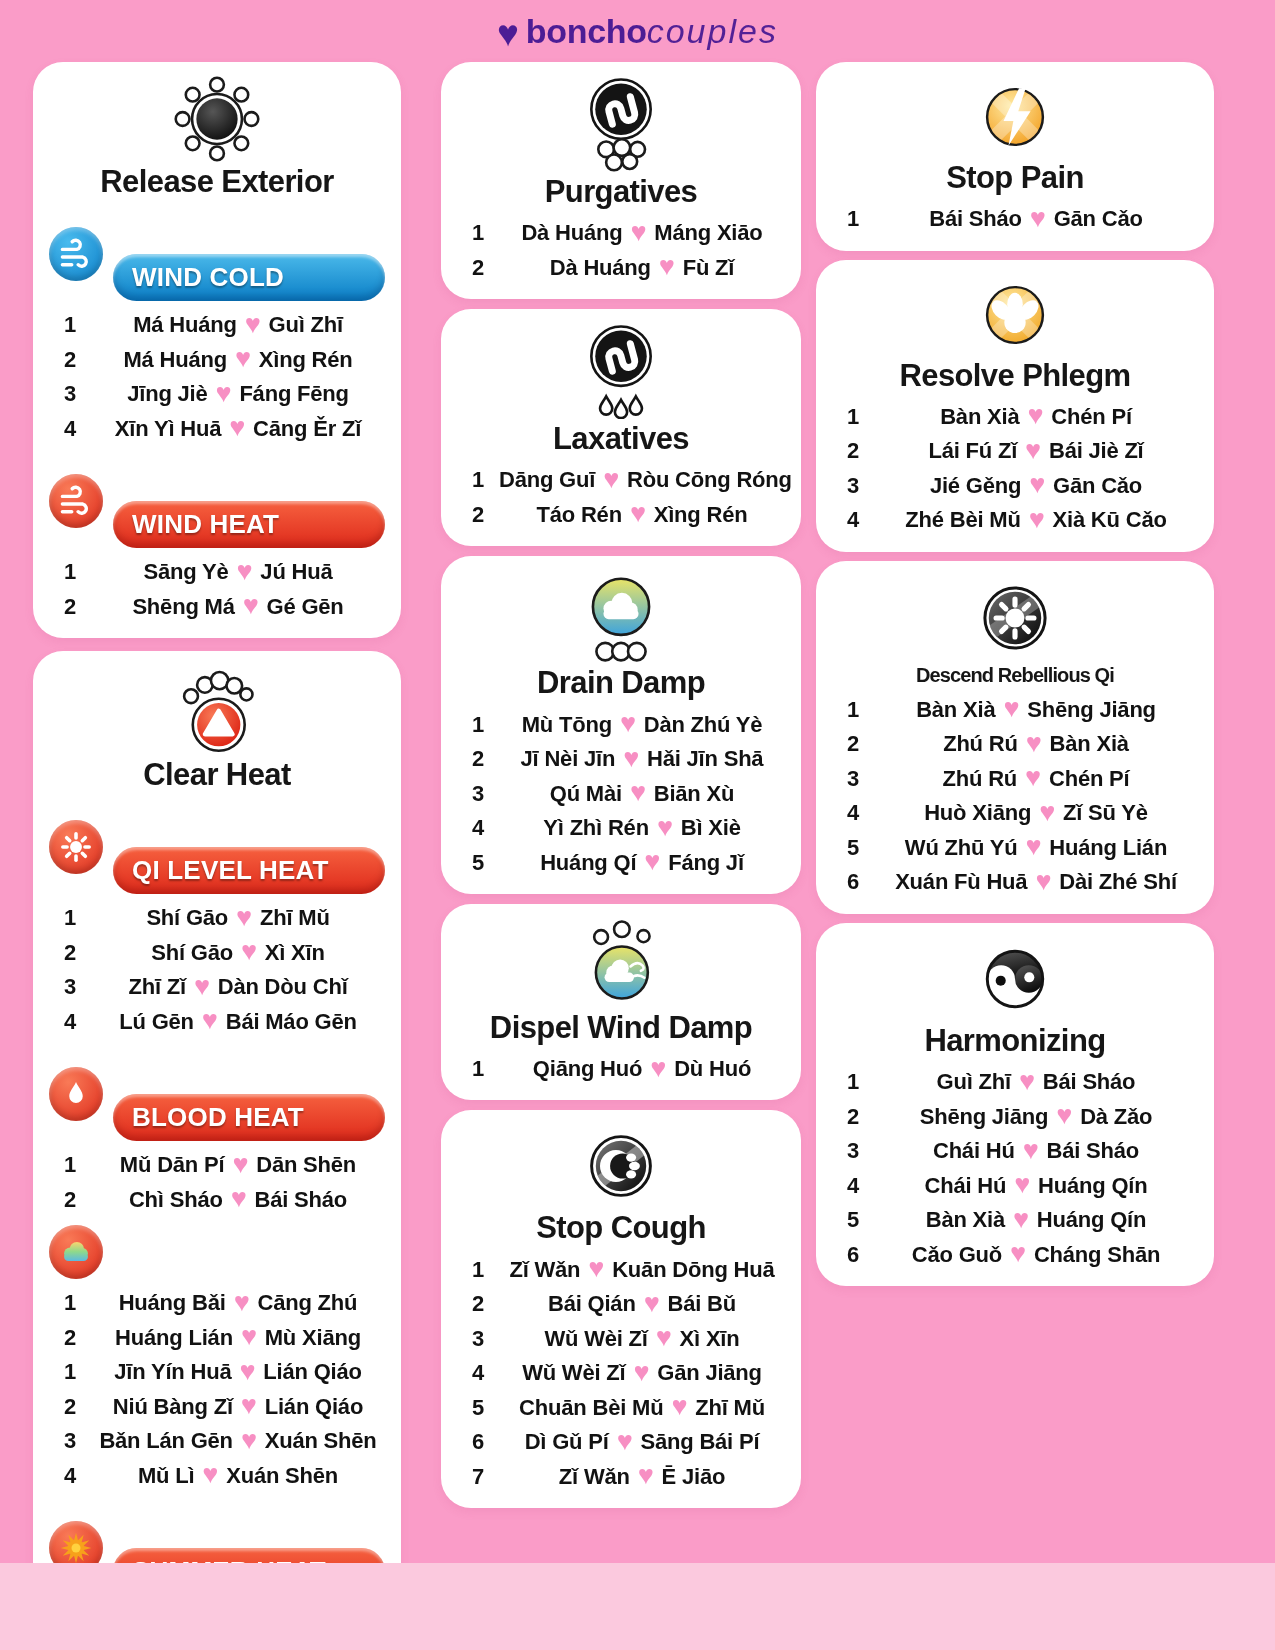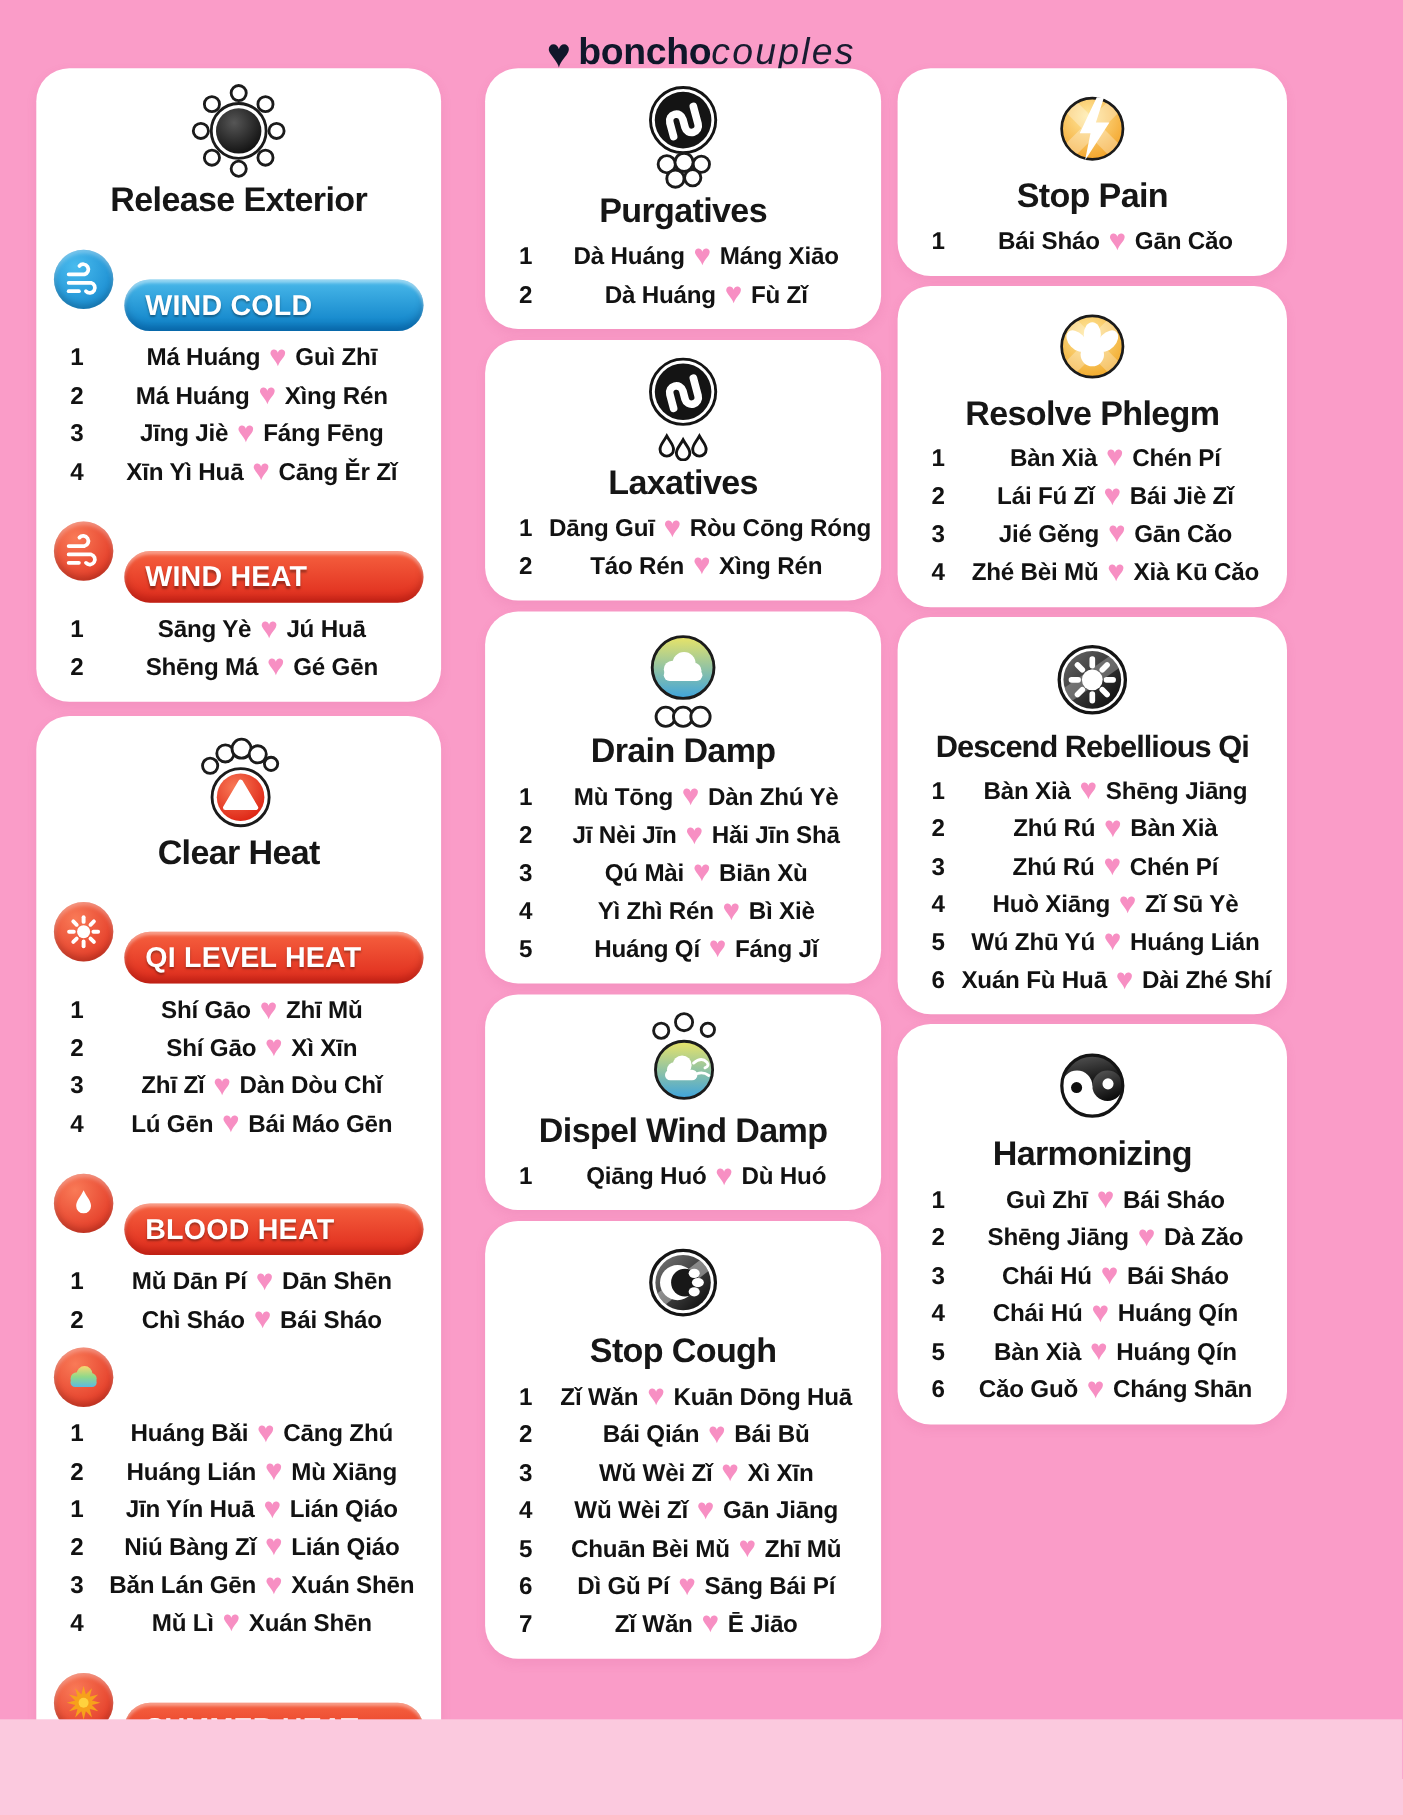--- a/index.html
+++ b/index.html
@@ -3,43 +3,43 @@
 <meta charset="utf-8">
 <style>
   html,body{margin:0;padding:0;}
   body{
     width:1275px;height:1650px;position:relative;overflow:hidden;
     background:#fa9cc8;
     font-family:"Liberation Sans","DejaVu Sans",sans-serif;
   }
   .page{position:absolute;inset:0;}
   header{
-    position:absolute;top:28px;left:0;right:0;text-align:center;color:#0f172a;
+    position:absolute;top:12px;left:0;right:0;text-align:center;color:#4c1d95;
     font-size:34px;letter-spacing:-0.3px;
   }
   .brand-heart{font-size:37px;vertical-align:-3px;margin-right:7px;}
   .brand-bold{font-weight:bold;}
   .brand-light{font-weight:normal;font-style:italic;letter-spacing:2px;opacity:.96;}
   .board{position:absolute;left:0;top:62px;right:0;}
   .col{position:absolute;display:flex;flex-direction:column;}
   .col1{left:33px;width:368px;gap:13px;}
   .col2{left:441px;width:360px;gap:10px;}
-  .col3{left:816px;width:354px;gap:9px;}
+  .col3{left:816px;width:398px;gap:9px;}
   .card{
     background:#fff;border-radius:30px;
     box-shadow:0 4px 10px rgba(190,60,120,.10);
     padding:12px 16px 14px;
   }
   .card-icon{display:flex;justify-content:center;align-items:flex-end;margin:2px 0 0;}
   .card-icon svg{display:block;}
   .card-title{
     text-align:center;font-size:31px;font-weight:bold;color:#161616;
     margin:3px 0 7px;letter-spacing:-0.6px;line-height:1.1;
   }
-  .card-title.tight{font-size:28px;letter-spacing:-0.9px;}
+  .card-title.tight{font-size:20px;letter-spacing:-0.9px;}
   .pill-row{display:flex;align-items:center;gap:10px;margin:8px 0 7px;}
   .pill-icon{
     width:54px;height:54px;border-radius:50%;flex:0 0 54px;
     display:flex;align-items:center;justify-content:center;
     box-shadow:inset 0 -4px 6px rgba(0,0,0,.18), inset 0 3px 4px rgba(255,255,255,.35);
   }
   .pill-icon.blue{background:radial-gradient(circle at 36% 28%, #49bbee, #0d7fc8);}
   .pill-icon.red{background:radial-gradient(circle at 36% 28%, #f97a57, #dd2a1a);}
   .pill{
     flex:1;height:47px;border-radius:24px;display:flex;align-items:center;

